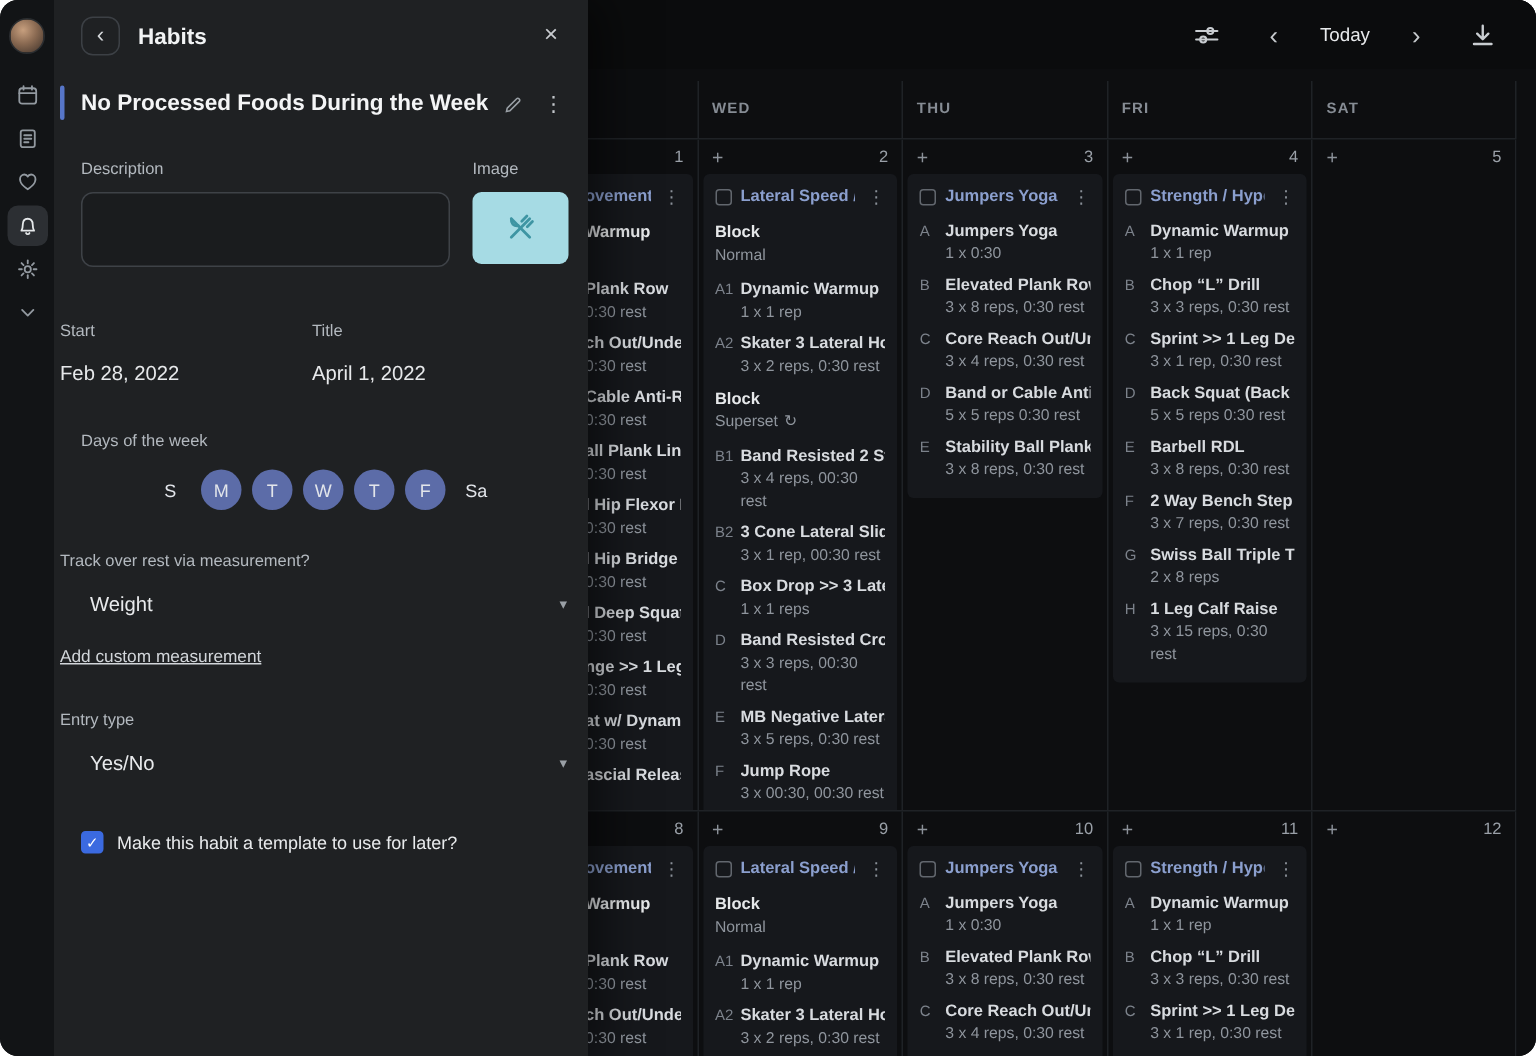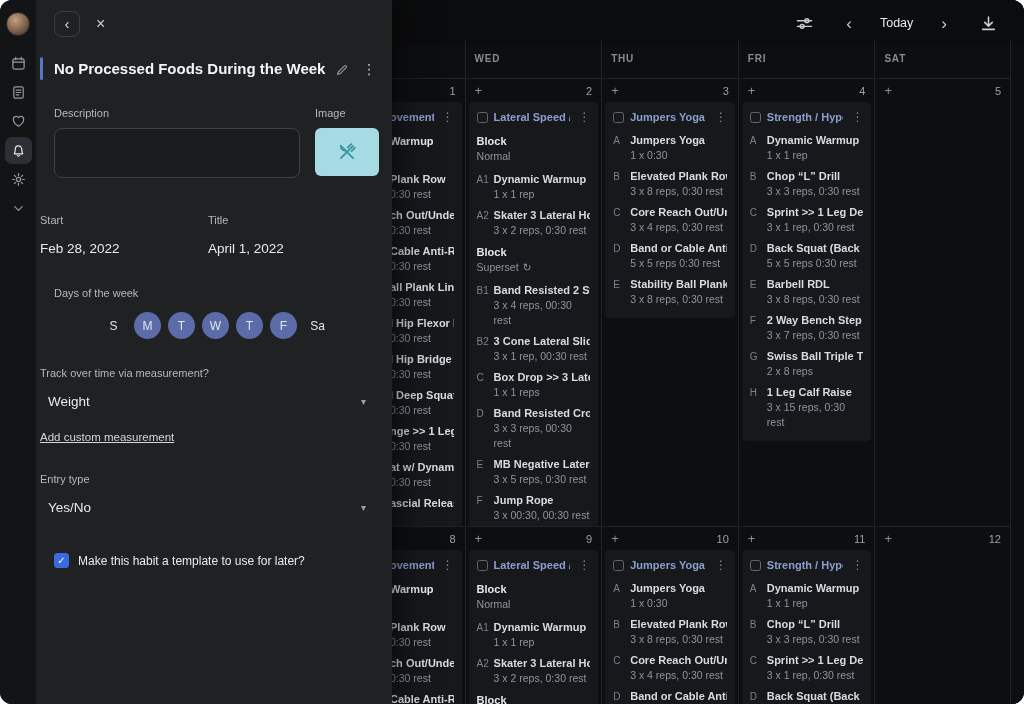--- a/index.html
+++ b/index.html
@@ -18,21 +18,21 @@
   .rail-btn.selected svg { stroke:#e5e8ea; }
 
   
   .cal-layer { position:absolute; left:36px; top:0; right:0; bottom:0; background:#0d0e10; z-index:1; }
   .topbar { height:46px; display:flex; align-items:center; justify-content:flex-end; gap:26px;
             padding-right:22px; background:#0b0c0d; }
   .topbar svg { width:17px; height:17px; stroke:#c9cdd1; stroke-width:1.5; fill:none; stroke-linecap:round; stroke-linejoin:round; }
   .tb-chev { color:#c6cacd; font-size:17px; line-height:1; padding:2px 2px; }
   .tb-today { color:#e8eaec; font-size:12.5px; }
 
-  .grid { position:absolute; left:292px; top:40px; width:683px; bottom:0; }
+  .grid { position:absolute; left:292px; top:54px; width:683px; bottom:0; }
   .day-names { display:grid; grid-template-columns:repeat(5,1fr); height:39px; border-bottom:1px solid #1f2226; }
   .day-name { border-left:1px solid #1f2226; color:#868c94; font-size:10px; letter-spacing:.8px;
               line-height:38px; padding-left:9px; font-weight:700; }
   .day-name:last-child { border-right:1px solid #1f2226; }
   #weeks { position:absolute; left:0; right:0; top:39px; bottom:0; overflow:hidden; }
   .week-row { height:448px; display:grid; grid-template-columns:repeat(5,1fr); border-bottom:1px solid #1f2226; }
   .day-col { border-left:1px solid #1f2226; overflow:hidden; }
   .day-col:last-child { border-right:1px solid #1f2226; }
   .cell-head { display:flex; justify-content:space-between; align-items:center; padding:5px 9px 3px 9px; }
   .plus { color:#8b9199; font-size:13px; line-height:1; cursor:default; }
@@ -87,21 +87,21 @@
   .date-col .label { display:block; margin-bottom:13px; }
   .date-val { color:#e7e9eb; font-size:13.5px; }
 
   .days-label { display:block; margin:30px 0 0 18px; }
   .days-row { display:flex; gap:7px; margin:13px 0 0 64px; }
   .day-pill { width:27px; height:27px; border-radius:50%; display:flex; align-items:center; justify-content:center;
               color:#e2e5ea; font-size:12px; }
   .day-pill.selected { background:#5c6ca8; }
 
   .q-label { display:block; margin:28px 0 0 4px; padding-left:0; color:#b3b9bf; font-size:11px; }
-  .select-row { display:flex; align-items:center; justify-content:space-between; width:318px; margin:15px 0 0 12px; }
+  .select-row { display:flex; align-items:center; justify-content:space-between; width:318px; margin:15px 0 0 24px; }
   .select-val { color:#e8eaec; font-size:13.5px; }
   .select-chev { color:#9aa0a6; font-size:10px; }
   .link { display:inline-block; margin:22px 16px 0 4px; color:#d2d6da; font-size:11.5px; text-decoration:underline; }
 
   .cb-row { display:flex; align-items:center; gap:9px; margin:38px 0 0 18px; }
   .cbox { width:15px; height:15px; border-radius:3px; border:1.5px solid #62676e; flex:none;
           display:flex; align-items:center; justify-content:center; color:#fff; font-size:10px; }
   .cbox.checked { background:#3b6ae0; border-color:#3b6ae0; }
   .cb-label { color:#e8eaec; font-size:12px; }
 </style>
@@ -571,20 +571,21 @@
               </div>
             </div>
           </div>
         </div>
     </div>
   </div>
 
   <div class="panel">
     <div class="panel-header">
       <span class="back-btn">‹</span>
+      <span class="panel-title">Habits</span>
       <span class="close-btn">×</span>
     </div>
 
     <div class="habit-title-row">
       <span class="habit-title">No Processed Foods During the Week</span>
       <span class="edit-ic">
         <svg viewBox="0 0 16 16">
             <path d="M3 13 L3.6 10.4 L10.8 3.2 a1.2 1.2 0 0 1 1.7 0 l0.3 0.3 a1.2 1.2 0 0 1 0 1.7 L5.6 12.4 Z"></path>
           </svg>
       </span>
@@ -629,21 +630,21 @@
     <div class="days-row">
         <div class="day-pill">S</div>
         <div class="day-pill selected">M</div>
         <div class="day-pill selected">T</div>
         <div class="day-pill selected">W</div>
         <div class="day-pill selected">T</div>
         <div class="day-pill selected">F</div>
         <div class="day-pill">Sa</div>
       </div>
 
-    <span class="q-label">Track over time via measurement?</span>
+    <span class="q-label">Track over rest via measurement?</span>
     <div class="select-row">
       <span class="select-val">Weight</span>
       <span class="select-chev">▾</span>
     </div>
     <span class="link">Add custom measurement</span>
 
     <span class="q-label">Entry type</span>
     <div class="select-row">
       <span class="select-val">Yes/No</span>
       <span class="select-chev">▾</span>

